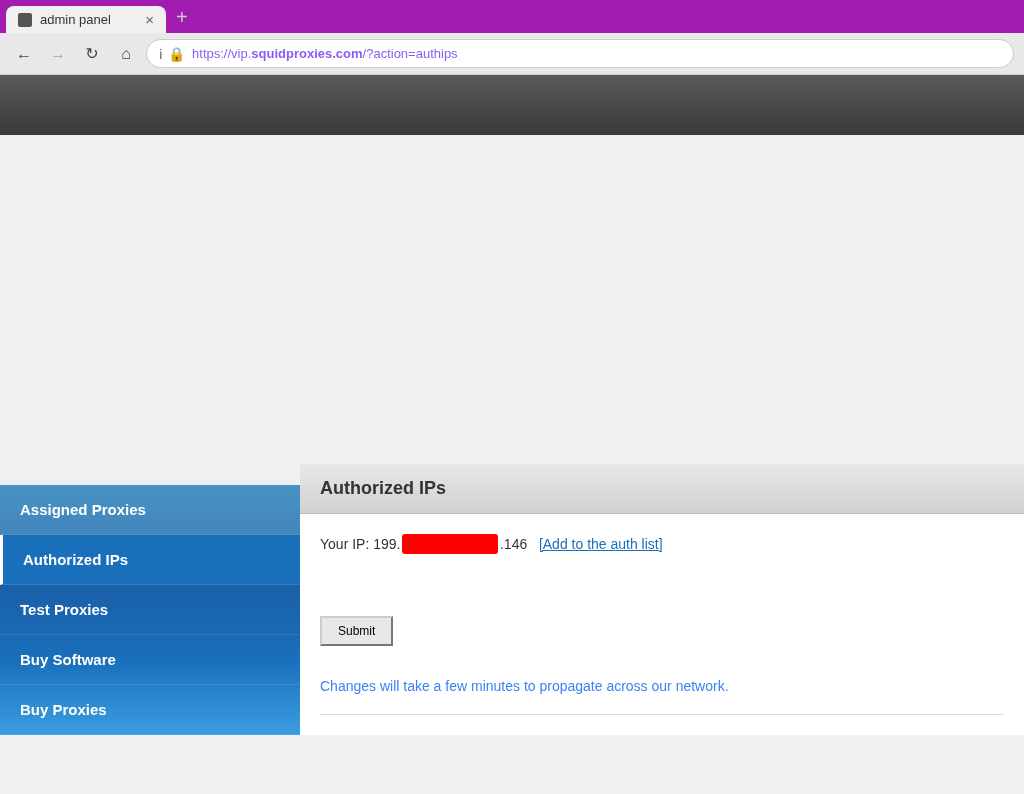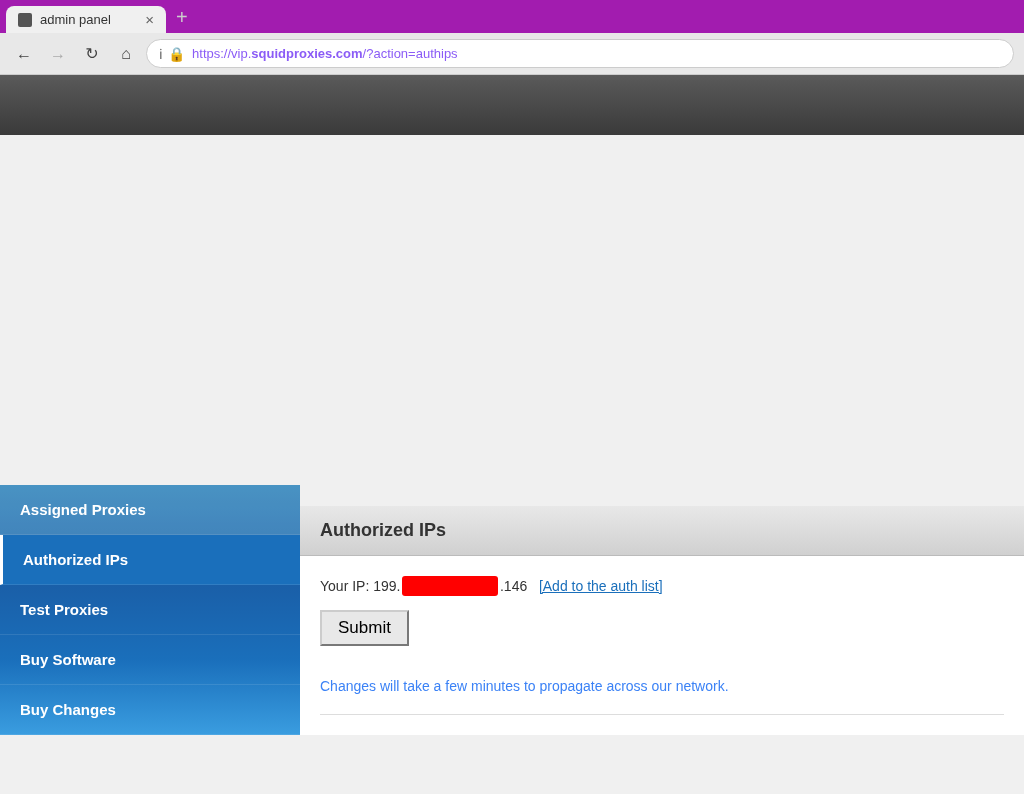--- a/index.html
+++ b/index.html
@@ -176,23 +176,24 @@
       font-family: monospace;
       resize: both;
       display: block;
       margin-bottom: 12px;
       color: #333;
     }
     .submit-btn {
       background: #e8e8e8;
       border: 2px outset #ccc;
       padding: 6px 16px;
-      font-size: 17px;
+      font-size: 12px;
       cursor: pointer;
       margin-bottom: 24px;
+      margin-top: 48px;
     }
     .note-text {
       font-size: 14px;
       color: #3b82f6;
       margin-top: 8px;
     }
     .divider {
       border: none;
       border-top: 1px solid #ddd;
       margin-top: 20px;
@@ -239,21 +240,21 @@
     <div class="sidebar-item active">
       <span>Authorized IPs</span>
     </div>
     <div class="sidebar-item">
       <span>Test Proxies</span>
     </div>
     <div class="sidebar-item">
       <span>Buy Software</span>
     </div>
     <div class="sidebar-item">
-      <span>Buy Changes</span>
+      <span>Buy Proxies</span>
     </div>
   </div>
 
   <div class="main-content">
     <div class="content-header">
       <h2>Authorized IPs</h2>
     </div>
     <div class="content-body">
 
       

